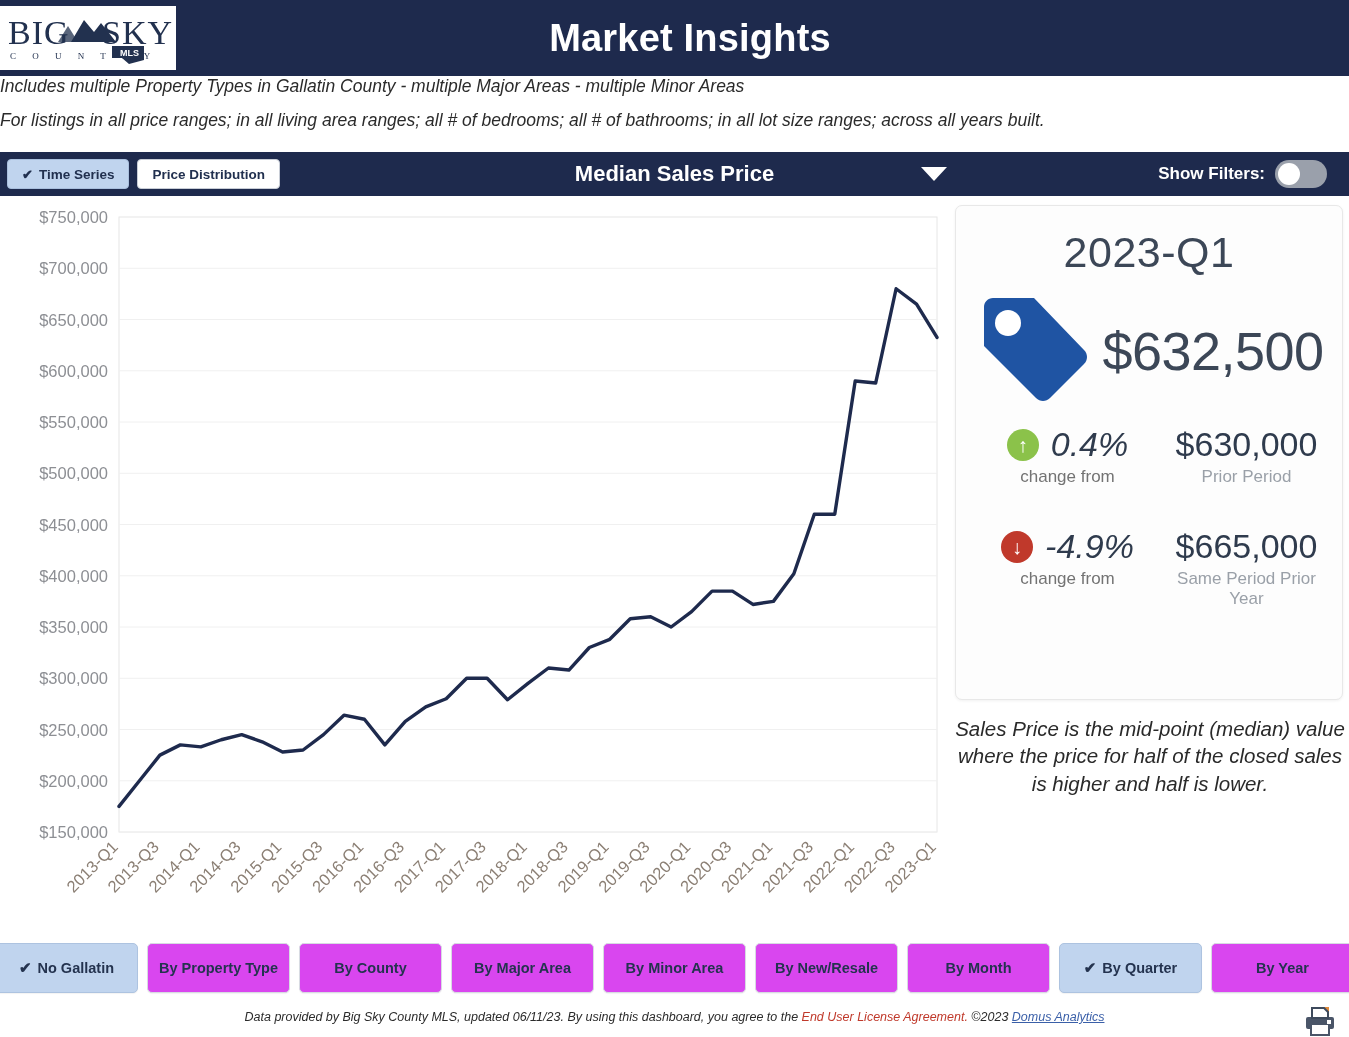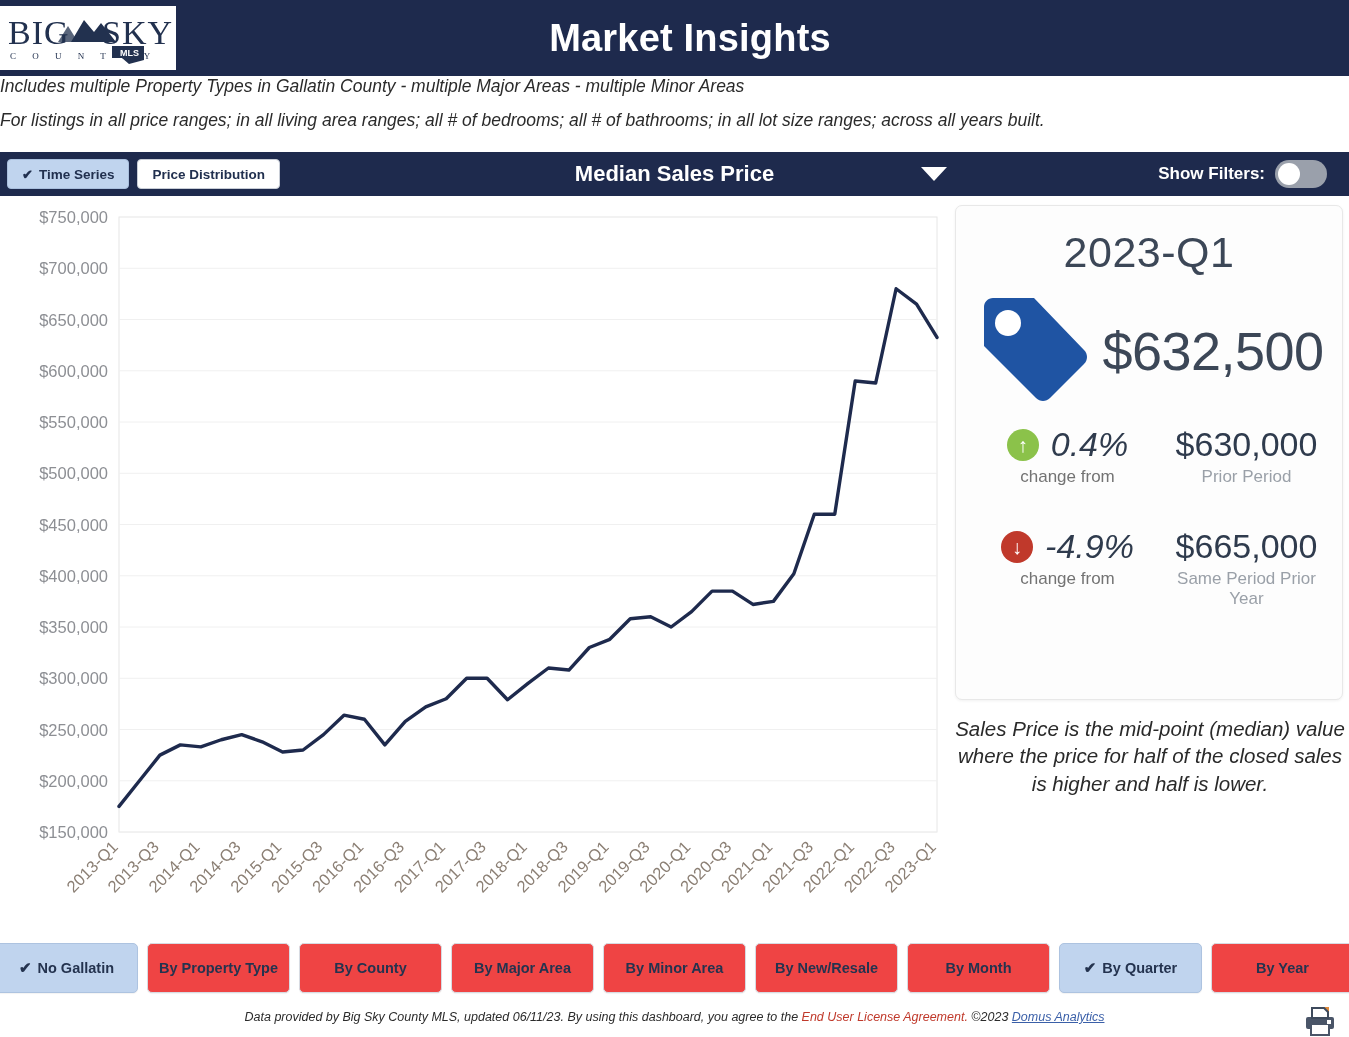--- a/index.html
+++ b/index.html
@@ -150,21 +150,21 @@
   }
 
   
   .breakout-bar {
     position: absolute; left: 0; top: 942px; width: 1349px; height: 52px;
     display: flex; align-items: center; justify-content: center; gap: 9px;
   }
   .bo-btn {
     height: 50px; min-width: 143px;
     border: 1px solid #d7dbe2; border-radius: 5px;
-    background: #ef4444; color: #24334f;
+    background: #d946ef; color: #24334f;
     font-size: 14.5px; font-weight: bold;
     display: flex; align-items: center; justify-content: center;
     padding: 0 12px; cursor: pointer; white-space: nowrap;
     box-shadow: 0 1px 1px rgba(0,0,0,.05);
   }
   .bo-btn.active { background: #c0d4ee; border-color: #adc3e0; }
   .bo-btn .chk { margin-right: 6px; font-size: 15px; }
 
   
   .footer {

